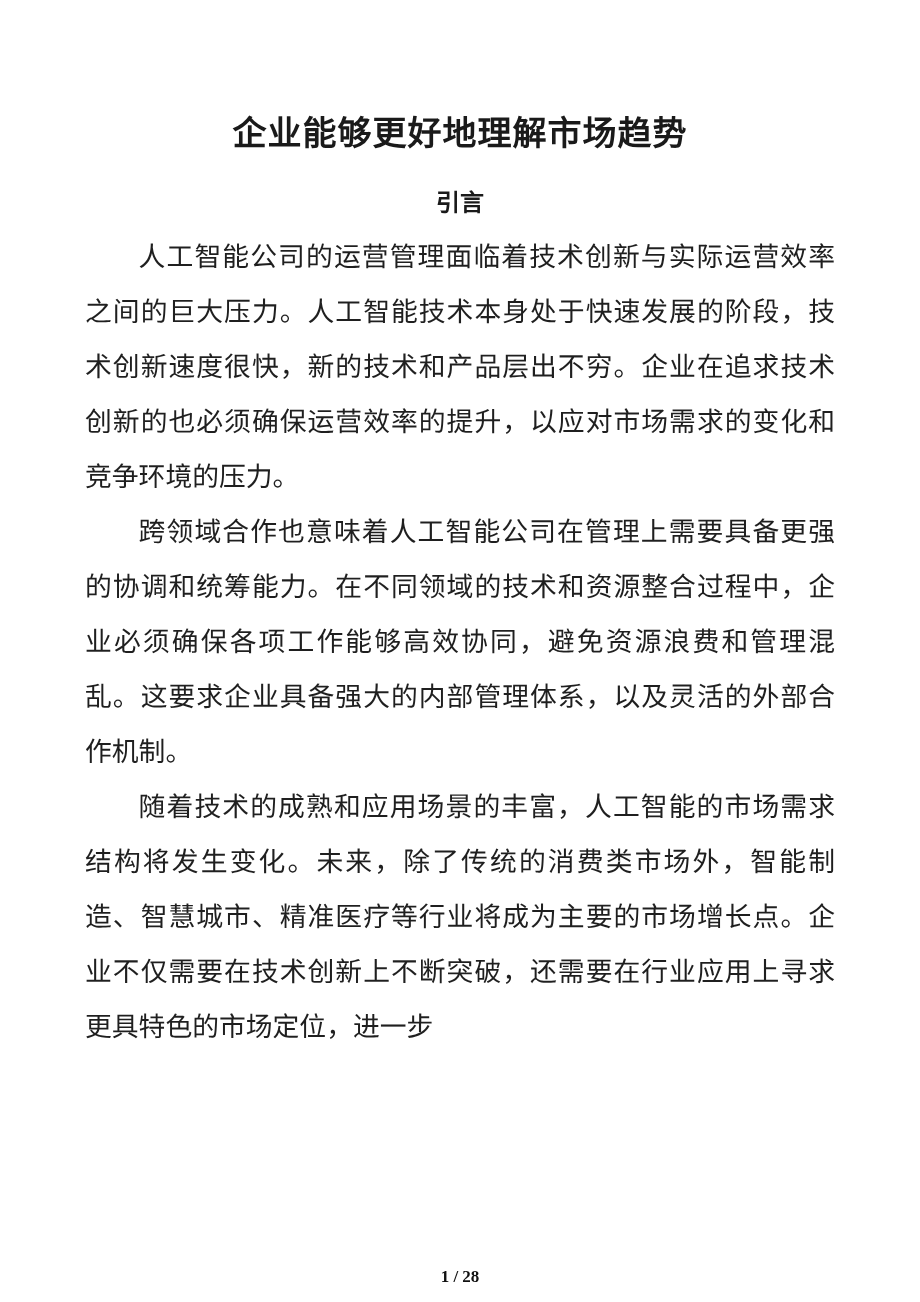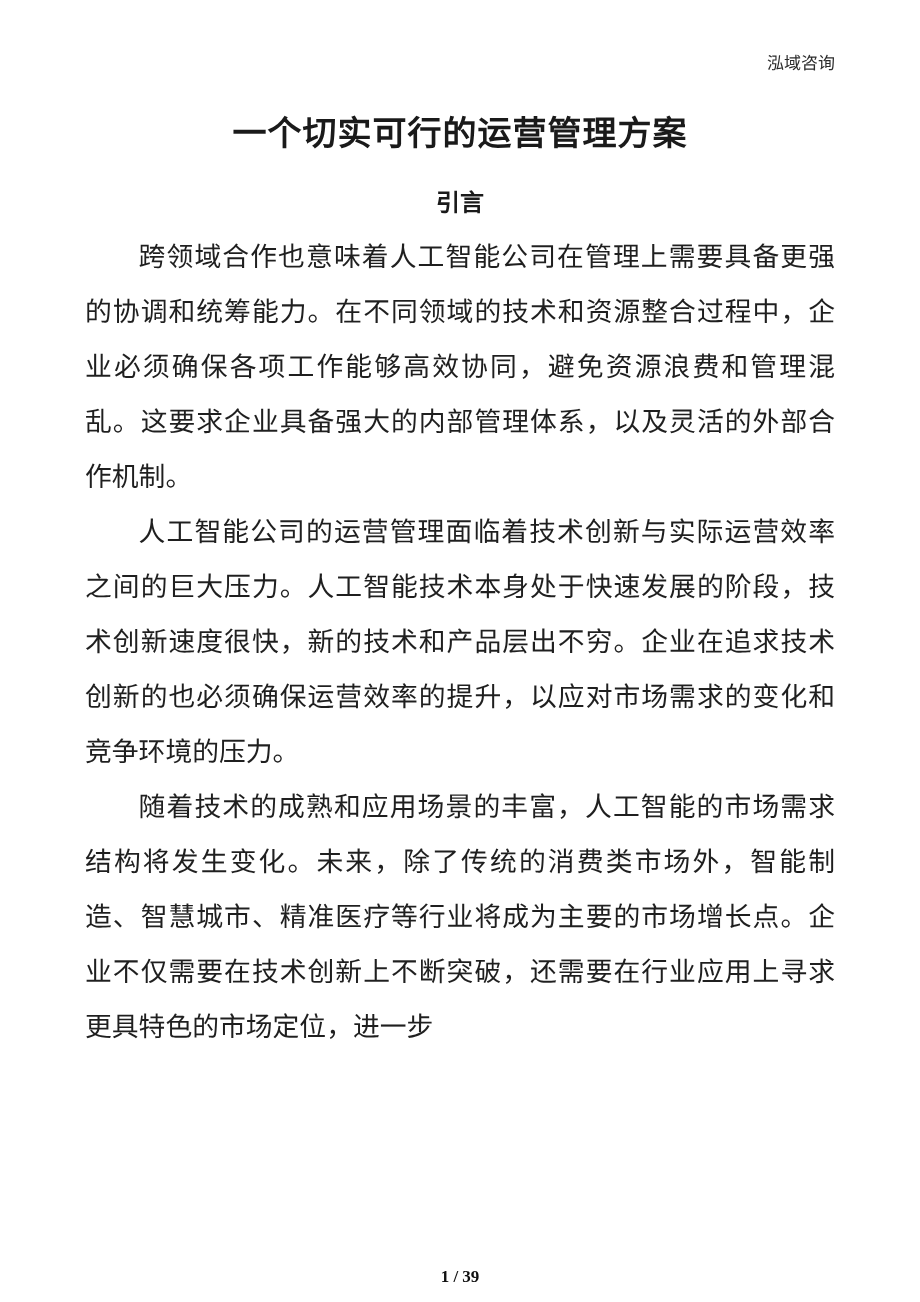--- a/index.html
+++ b/index.html
@@ -76,34 +76,31 @@
     font-size: 17px;
     line-height: 22px;
     color: #111111;
   }
 </style>
 </head>
 <body>
 
 <div class="page">
 
-  <div class="page-header">
-    <span>泓域咨询</span>
-  </div>
 
   <div class="content">
-    <h1 class="doc-title">一个切实可行的运营管理方案</h1>
+    <h1 class="doc-title">企业能够更好地理解市场趋势</h1>
 
     <h2 class="section-heading">引言</h2>
 
 
+    <p class="body-para">人工智能公司的运营管理面临着技术创新与实际运营效率之间的巨大压力。人工智能技术本身处于快速发展的阶段，技术创新速度很快，新的技术和产品层出不穷。企业在追求技术创新的也必须确保运营效率的提升，以应对市场需求的变化和竞争环境的压力。</p>
+
     <p class="body-para">跨领域合作也意味着人工智能公司在管理上需要具备更强的协调和统筹能力。在不同领域的技术和资源整合过程中，企业必须确保各项工作能够高效协同，避免资源浪费和管理混乱。这要求企业具备强大的内部管理体系，以及灵活的外部合作机制。</p>
-
-    <p class="body-para">人工智能公司的运营管理面临着技术创新与实际运营效率之间的巨大压力。人工智能技术本身处于快速发展的阶段，技术创新速度很快，新的技术和产品层出不穷。企业在追求技术创新的也必须确保运营效率的提升，以应对市场需求的变化和竞争环境的压力。</p>
 
     <p class="body-para">随着技术的成熟和应用场景的丰富，人工智能的市场需求结构将发生变化。未来，除了传统的消费类市场外，智能制造、智慧城市、精准医疗等行业将成为主要的市场增长点。企业不仅需要在技术创新上不断突破，还需要在行业应用上寻求更具特色的市场定位，进一步</p>
   </div>
 
   <div class="page-footer">
-    <span>1 / 39</span>
+    <span>1 / 28</span>
   </div>
 
 </div>
 
 </body></html>

